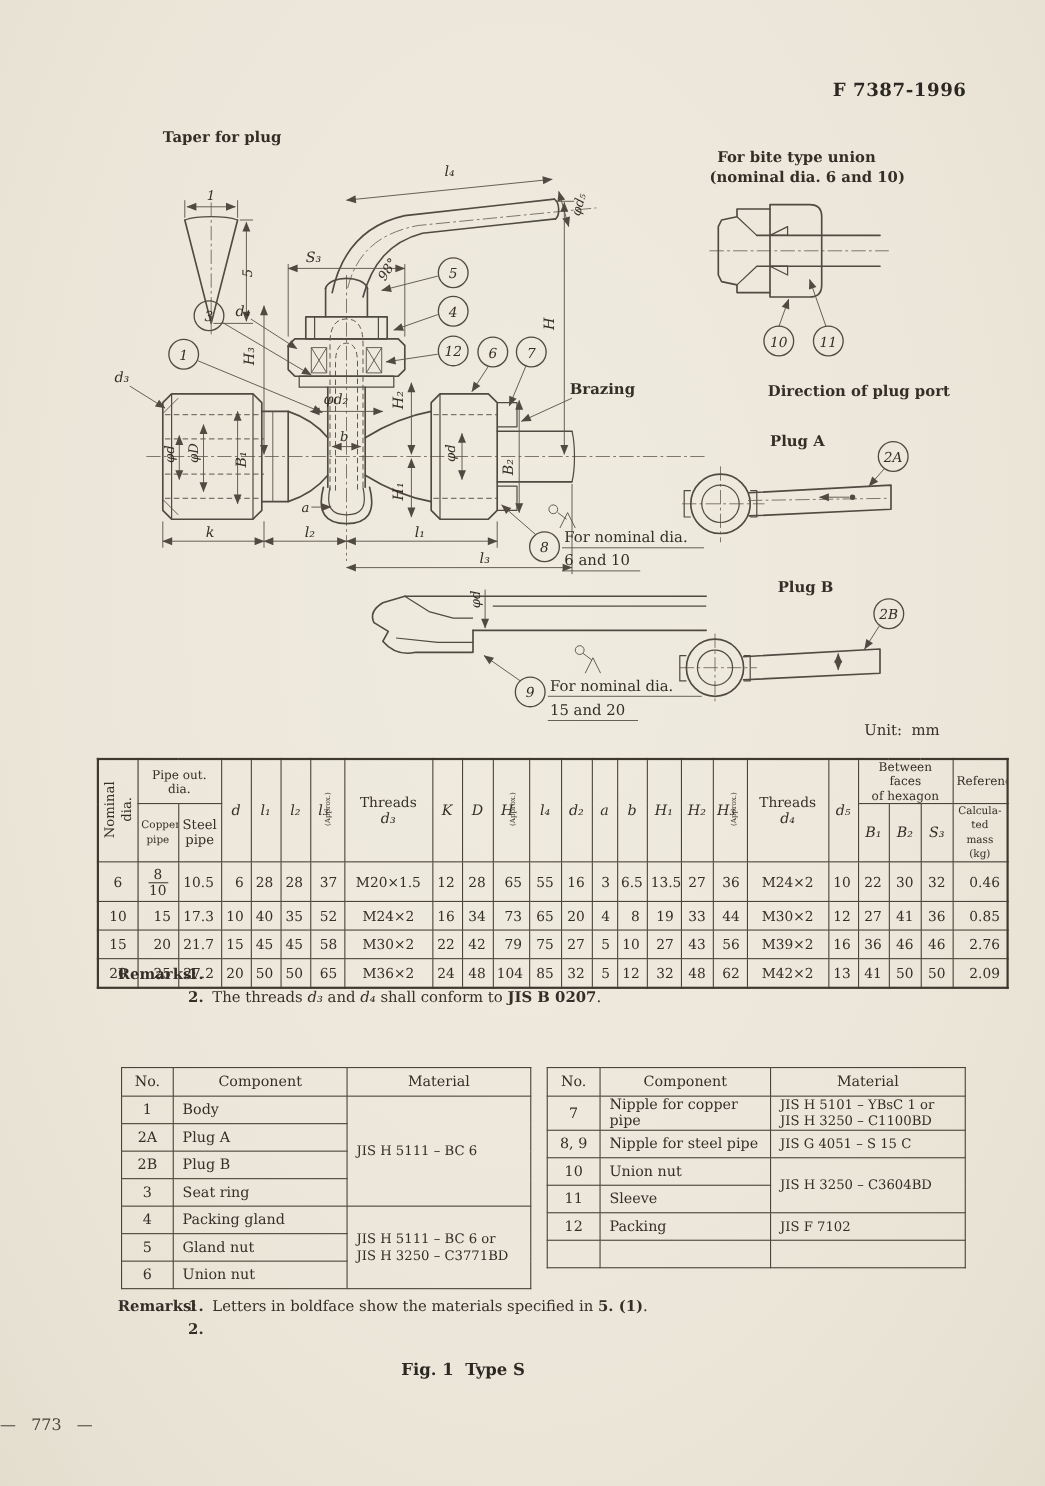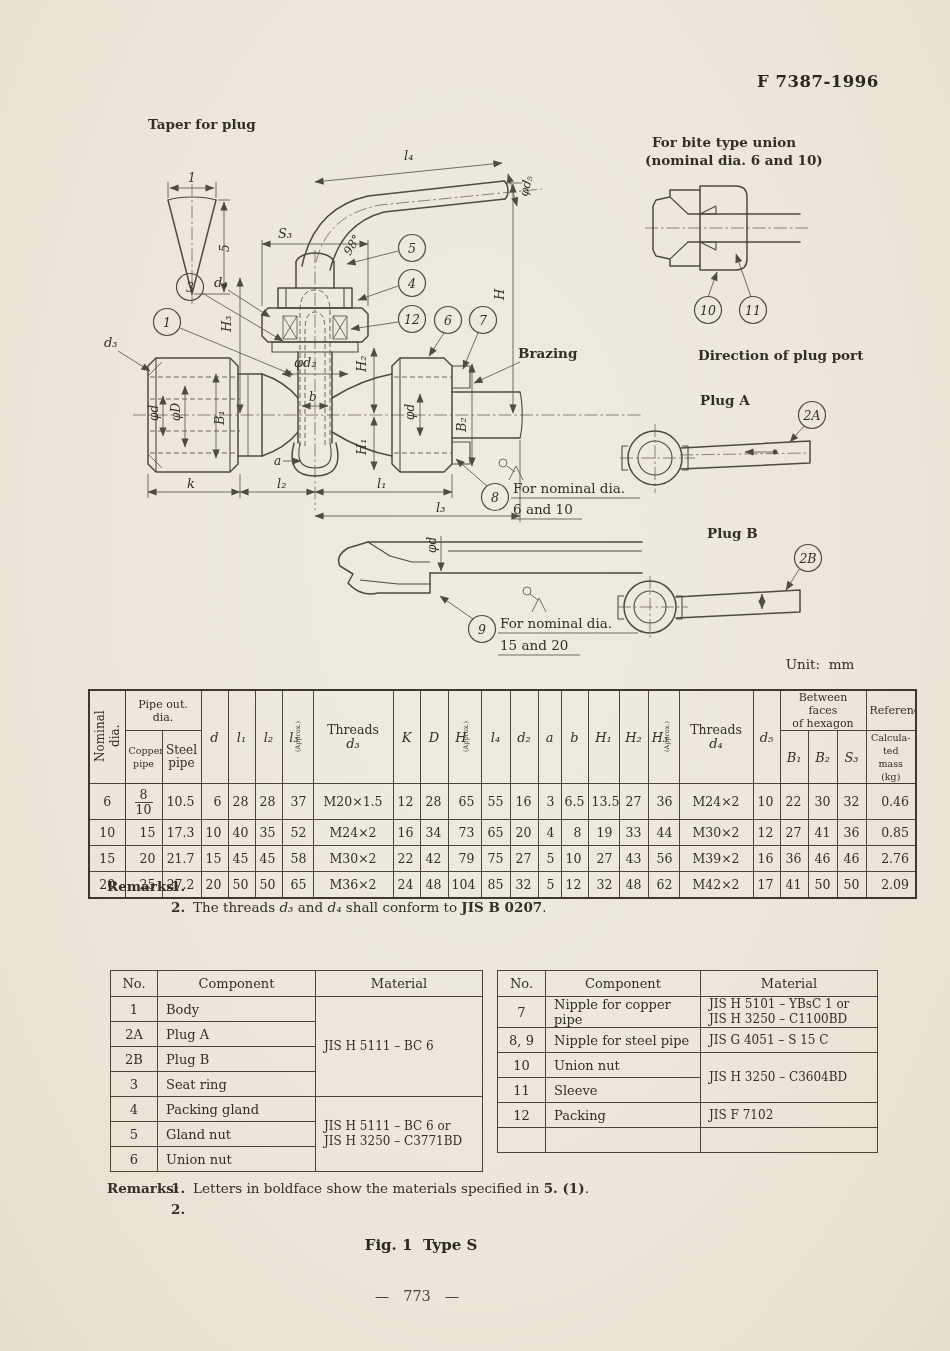--- a/index.html
+++ b/index.html
@@ -4,21 +4,21 @@
 <style>
   html,body{margin:0;padding:0;background:#b9b4a8;}
   .page{position:relative;width:950px;height:1351px;margin:0 auto;overflow:hidden;
         background:
           radial-gradient(ellipse at 50% 40%, #efebdf 0%, #ece7da 55%, #e6e1d2 90%, #e2ddcd 100%);
         font-family:"DejaVu Serif","Liberation Serif",serif;color:#332e27;}
   .abs{position:absolute;}
   .doc-number{left:757px;top:72px;font-size:16.5px;font-weight:bold;letter-spacing:.5px;color:#2b2722;}
   .unit-label{left:735px;top:656px;width:170px;text-align:center;font-size:13.5px;white-space:pre;}
   .fig-caption{left:16px;top:1236px;width:810px;text-align:center;font-weight:bold;font-size:15px;white-space:pre;color:#2b2722;}
-  .page-number{left:0;top:1288px;width:834px;text-align:center;font-size:14.5px;white-space:pre;color:#4a453c;}
+  .page-number{left:0;top:1288px;width:834px;font-size:14.5px;white-space:pre;color:#4a453c;}
 
   
   table{border-collapse:collapse;table-layout:fixed;}
   .dim-table{left:88px;top:689px;width:824px;font-size:12.5px;border:2px solid #3e382e;}
   .dim-table th,.dim-table td{border:1px solid #4a4439;font-weight:normal;padding:0 3px;overflow:hidden;}
   .dim-table thead tr:last-child th{border-bottom:1.6px solid #3e382e;}
   .dim-table thead th{text-align:center;line-height:13px;}
   .dim-table tr{height:26px;}
   .dim-table tr.hr1{height:38px;} .dim-table tr.hr2{height:34px;} .dim-table tr.fr{height:36px;}
   .c-nom{border-right:1.6px solid #3e382e !important;}
@@ -544,21 +544,21 @@
           <td class="num">48</td>
         <td class="num">104</td>
           <td class="num">85</td>
         <td class="num">32</td>
           <td class="num">5</td>
         <td class="num">12</td>
           <td class="num">32</td>
         <td class="num">48</td>
           <td class="num">62</td>
         <td class="ctr">M42×2</td>
-        <td class="num">17</td>
+        <td class="num">13</td>
           <td class="num">41</td>
         <td class="num">50</td>
           <td class="num">50</td>
         <td class="num">2.09</td>
       </tr>
     </tbody>
   </table>
 
   <div class="abs remarks remarks-top">
     <div class="ritem">

